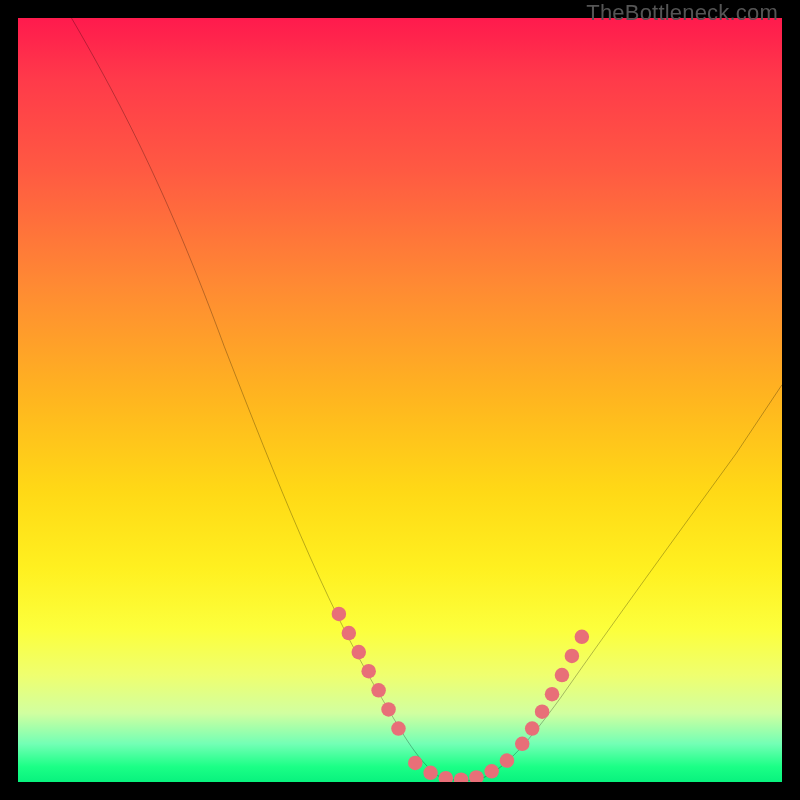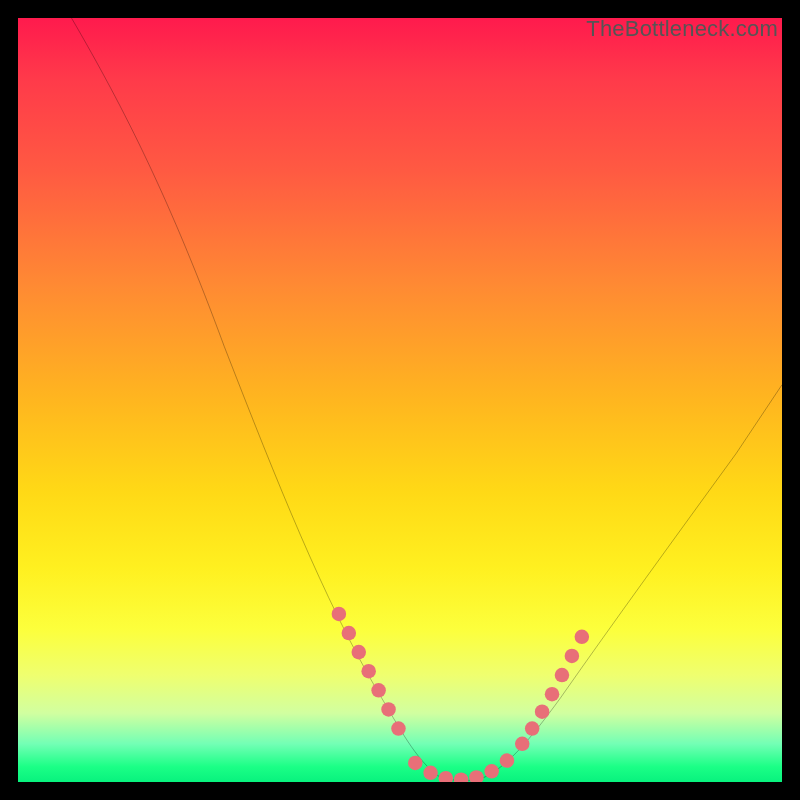--- a/index.html
+++ b/index.html
@@ -42,21 +42,21 @@
     );
   }
   .curve-svg {
     position: absolute;
     left: 0; top: 0;
     width: 764px;
     height: 764px;
   }
   .watermark {
     position: absolute;
-    top: 16px;
+    top: 0;
     right: 22px;
     color: #555;
     font-size: 22px;
     font-weight: 500;
     letter-spacing: 0.2px;
     user-select: none;
   }
 </style>
 </head>
 <body>

